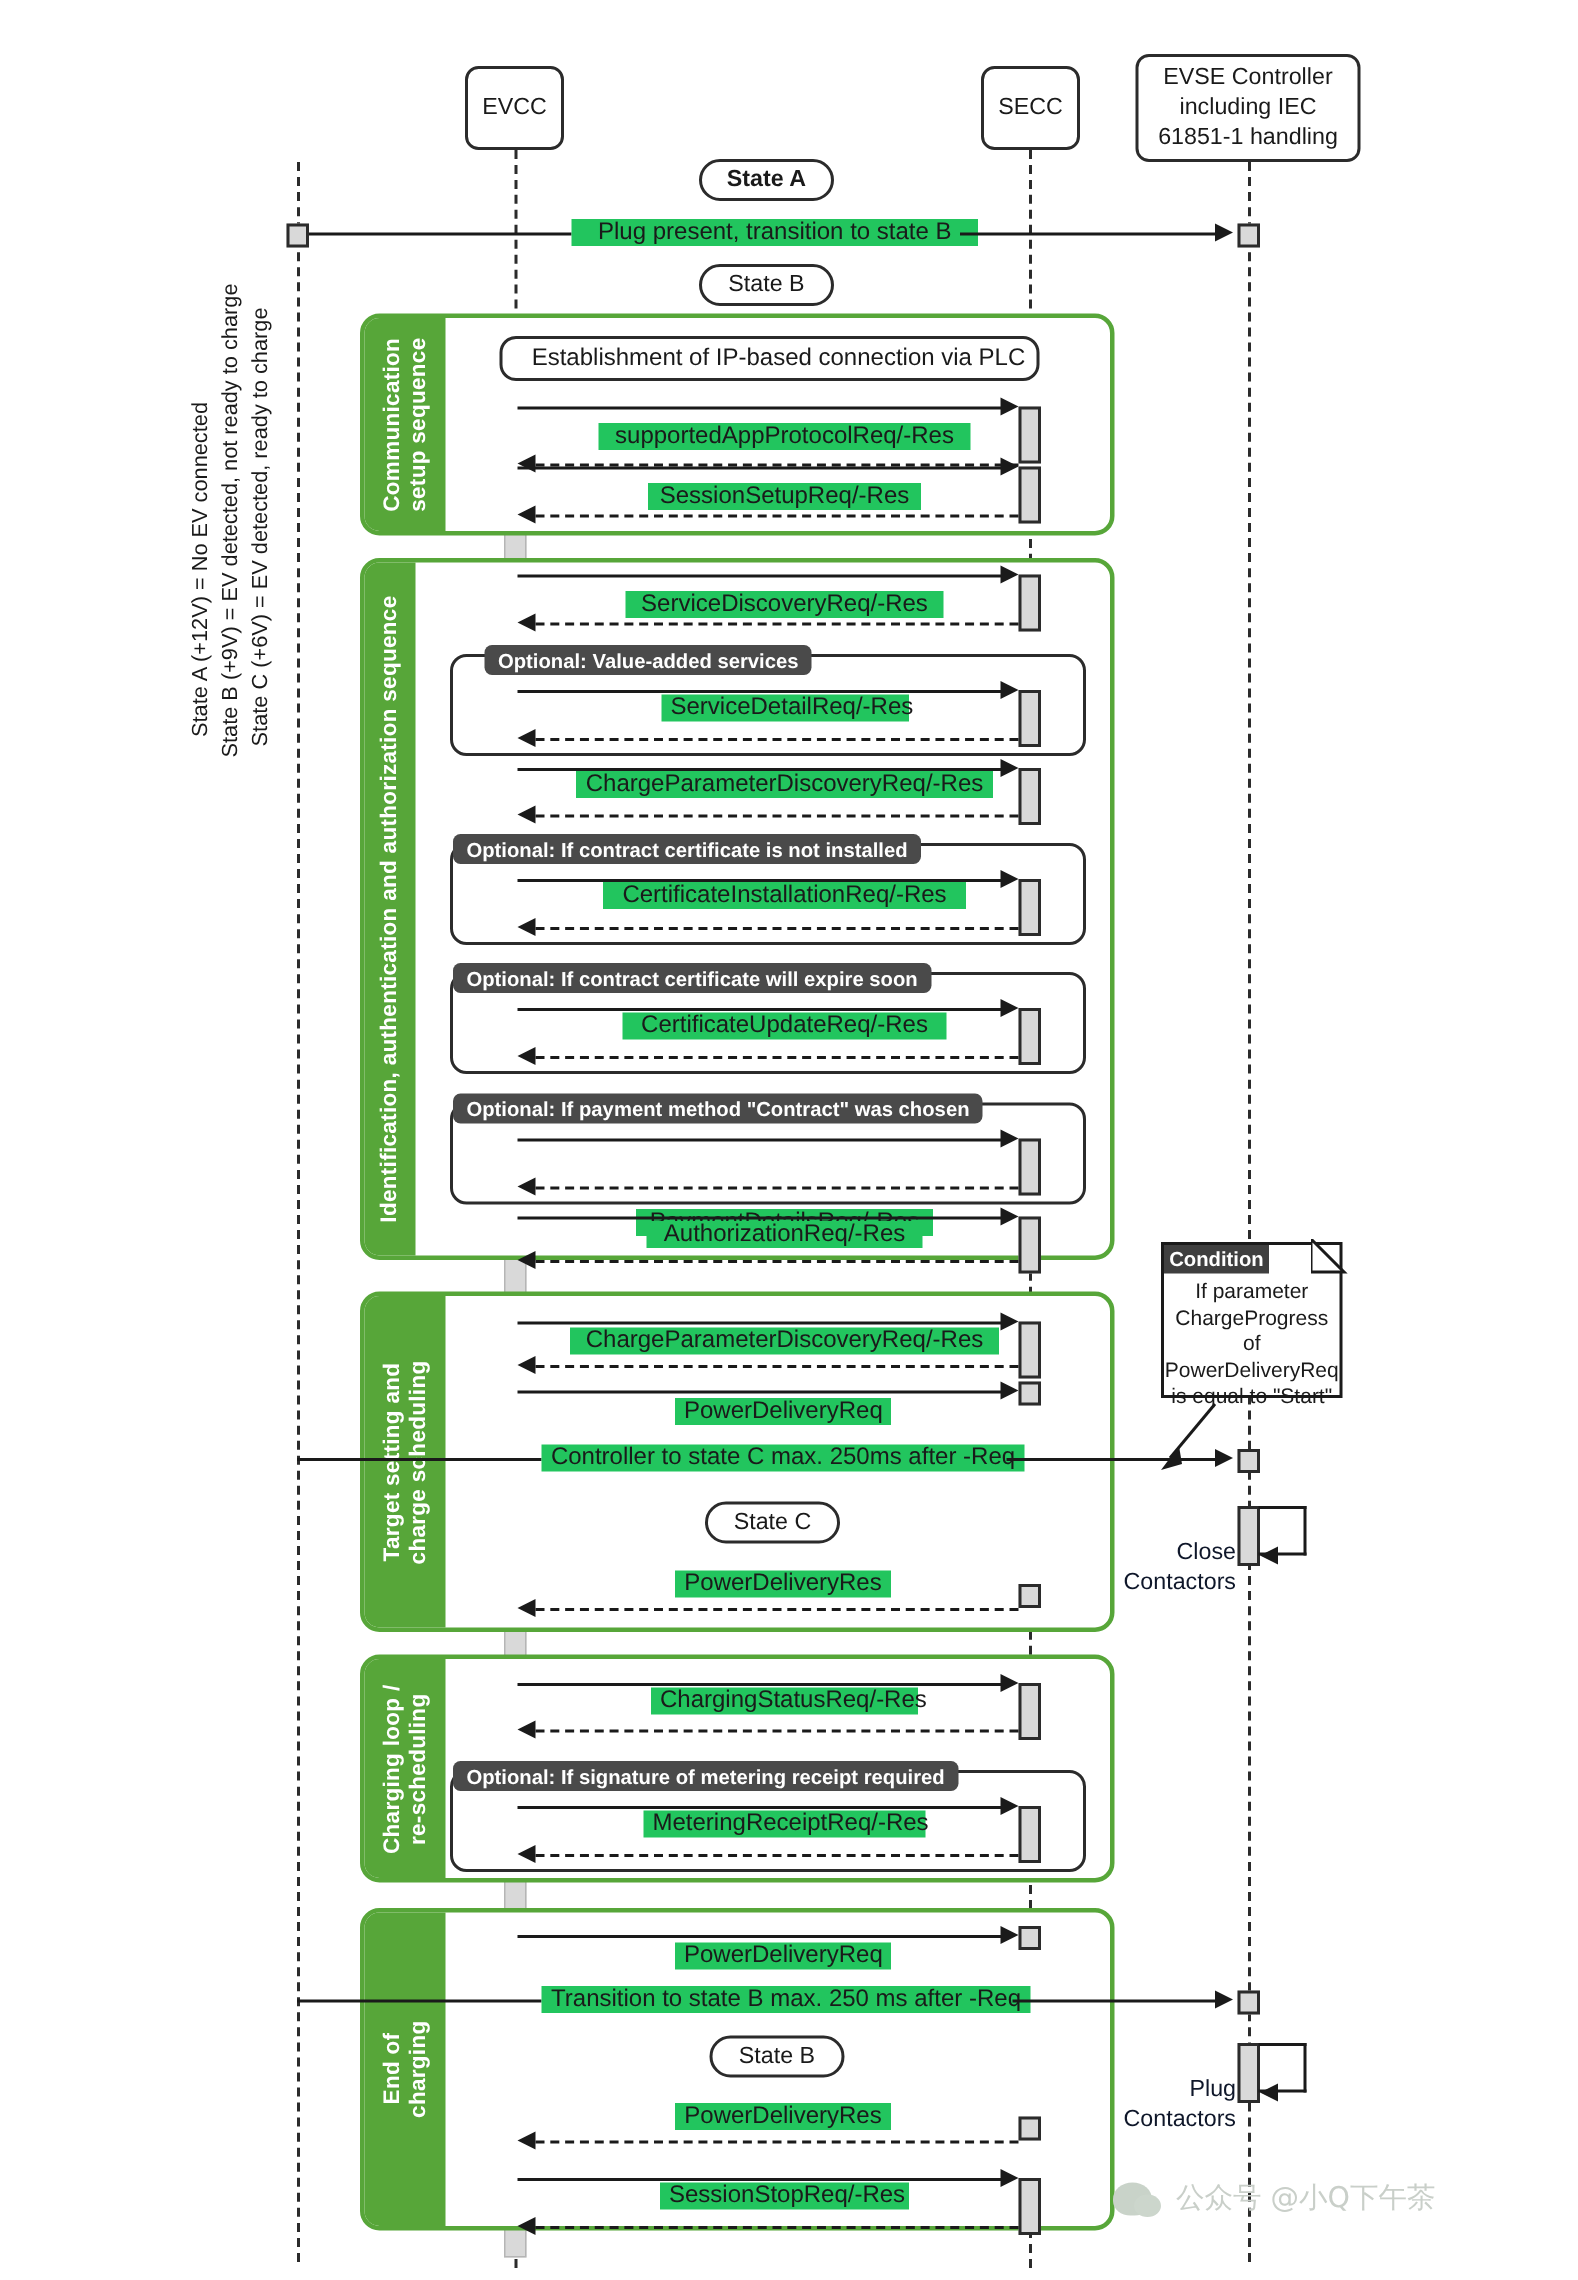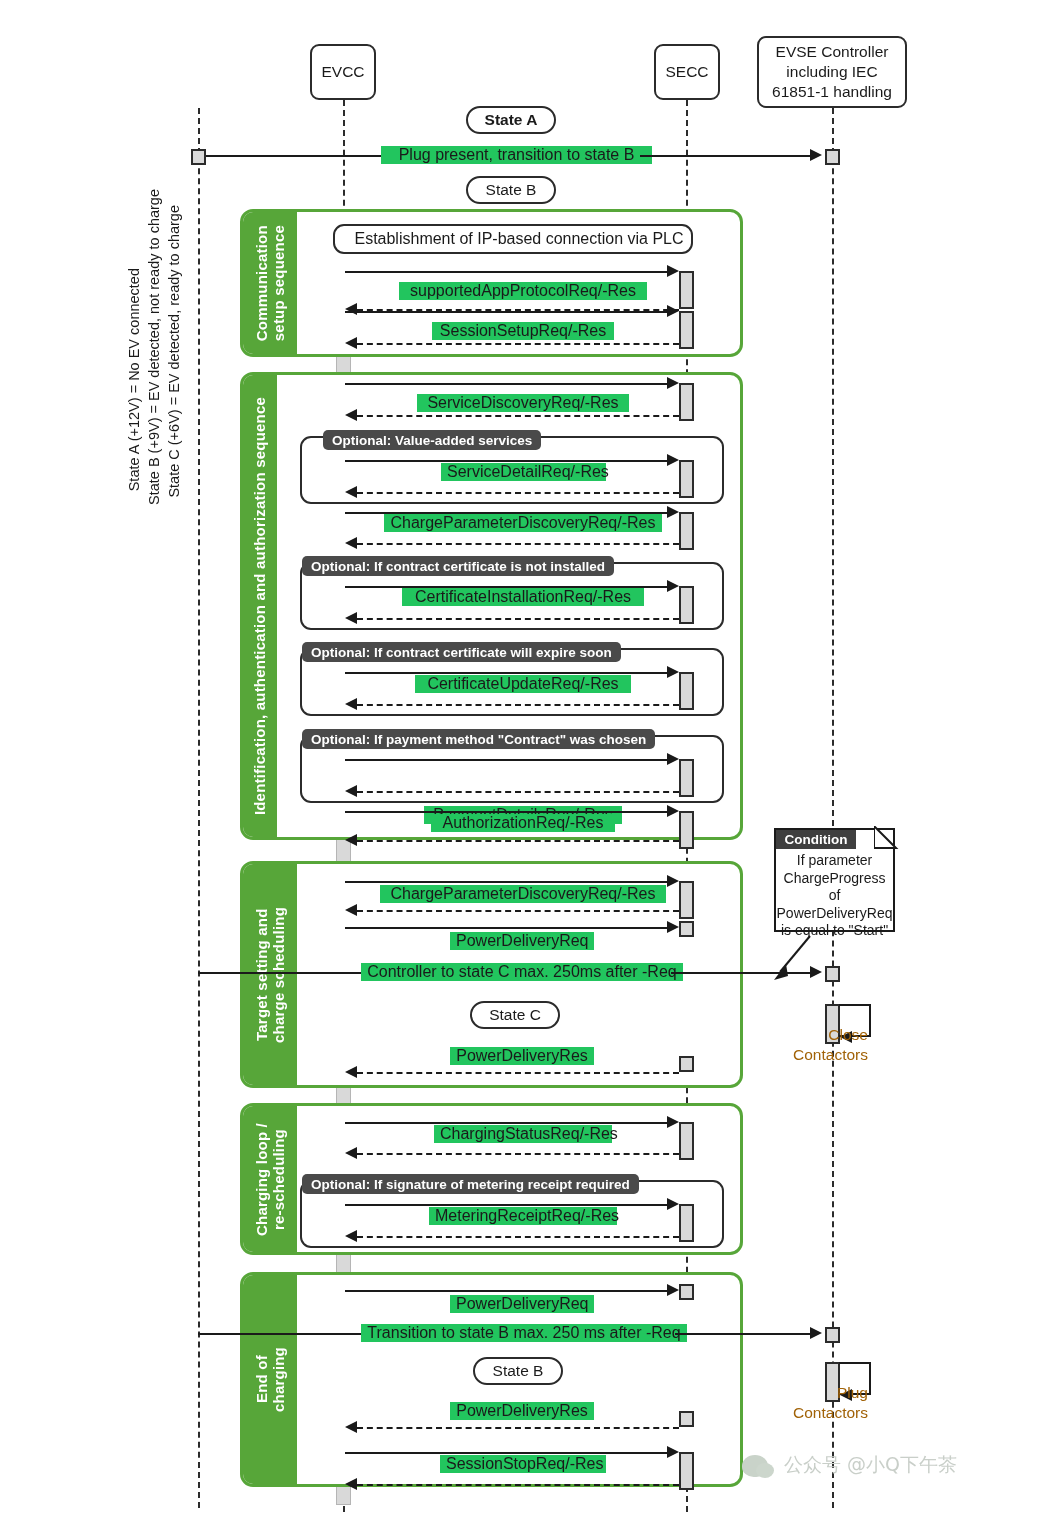--- a/index.html
+++ b/index.html
@@ -48,21 +48,21 @@
   .note-title{position:absolute;box-sizing:border-box;background:#3f3f3f;color:#fff;font-size:13.5px;
               font-weight:bold;display:flex;align-items:center;justify-content:center;}
   .note-body{position:absolute;box-sizing:border-box;font-size:14px;line-height:1.25;text-align:center;
              color:#1a1a1a;}
 
   
   .legend{position:absolute;font-size:14.5px;white-space:nowrap;
           writing-mode:vertical-rl;transform:rotate(180deg);color:#1a1a1a;}
 
   
-  .self-label{position:absolute;font-size:15.5px;text-align:center;line-height:1.25;color:#a16207;padding-left:44px;}
+  .self-label{position:absolute;font-size:15.5px;text-align:center;line-height:1.25;color:#0f172a;}
   .selfbox{position:absolute;box-sizing:border-box;border:2px solid #1a1a1a;border-left:none;background:transparent;}
 
   
   .watermark{position:absolute;font-size:19px;color:#c9cfc9;white-space:nowrap;
              font-family:"DejaVu Sans",sans-serif;}
   .wm-icon{position:absolute;width:26px;height:22px;border-radius:50% 50% 45% 45%;
            background:#c9d3c9;}
   .wm-icon:after{content:"";position:absolute;left:14px;top:8px;width:18px;height:15px;
            border-radius:50%;background:#ccd6cc;}
 </style>
@@ -221,21 +221,21 @@
     <span>AuthorizationReq/-Res</span>
   </div>
   <div class="msg-line dashed" style="left:357px;top:840px;width:322px;"></div>
   <div class="arrow-l" style="left:345px;top:834px;"></div>
 
   <div class="note" style="left:774px;top:828px;width:121px;height:104px;"></div>
   <svg width="30" height="30" style="position:absolute;left:874px;top:826px;">
     <polygon points="0,0 22,22 0,22" fill="#ffffff" stroke="none"></polygon>
     <polyline points="0,0 22,22 0,22 0,0" fill="none" stroke="#1a1a1a" stroke-width="2"></polyline>
   </svg>
-  <div class="note-title" style="left:776px;top:830px;width:80px;height:19px;">
+  <div class="note-title" style="left:776px;top:830px;width:70px;height:19px;">
     <span>Condition</span>
   </div>
   <div class="note-body" style="left:776px;top:852px;width:117px;">
     <span>If parameter ChargeProgress of PowerDeliveryReq is equal to "Start"</span>
   </div>
   <svg width="60" height="52" style="position:absolute;left:766px;top:934px;">
     <line x1="44" y1="2" x2="14" y2="38" stroke="#1a1a1a" stroke-width="2"></line>
     <polygon points="8,46 20,30 22,42" fill="#1a1a1a"></polygon>
   </svg>
 

